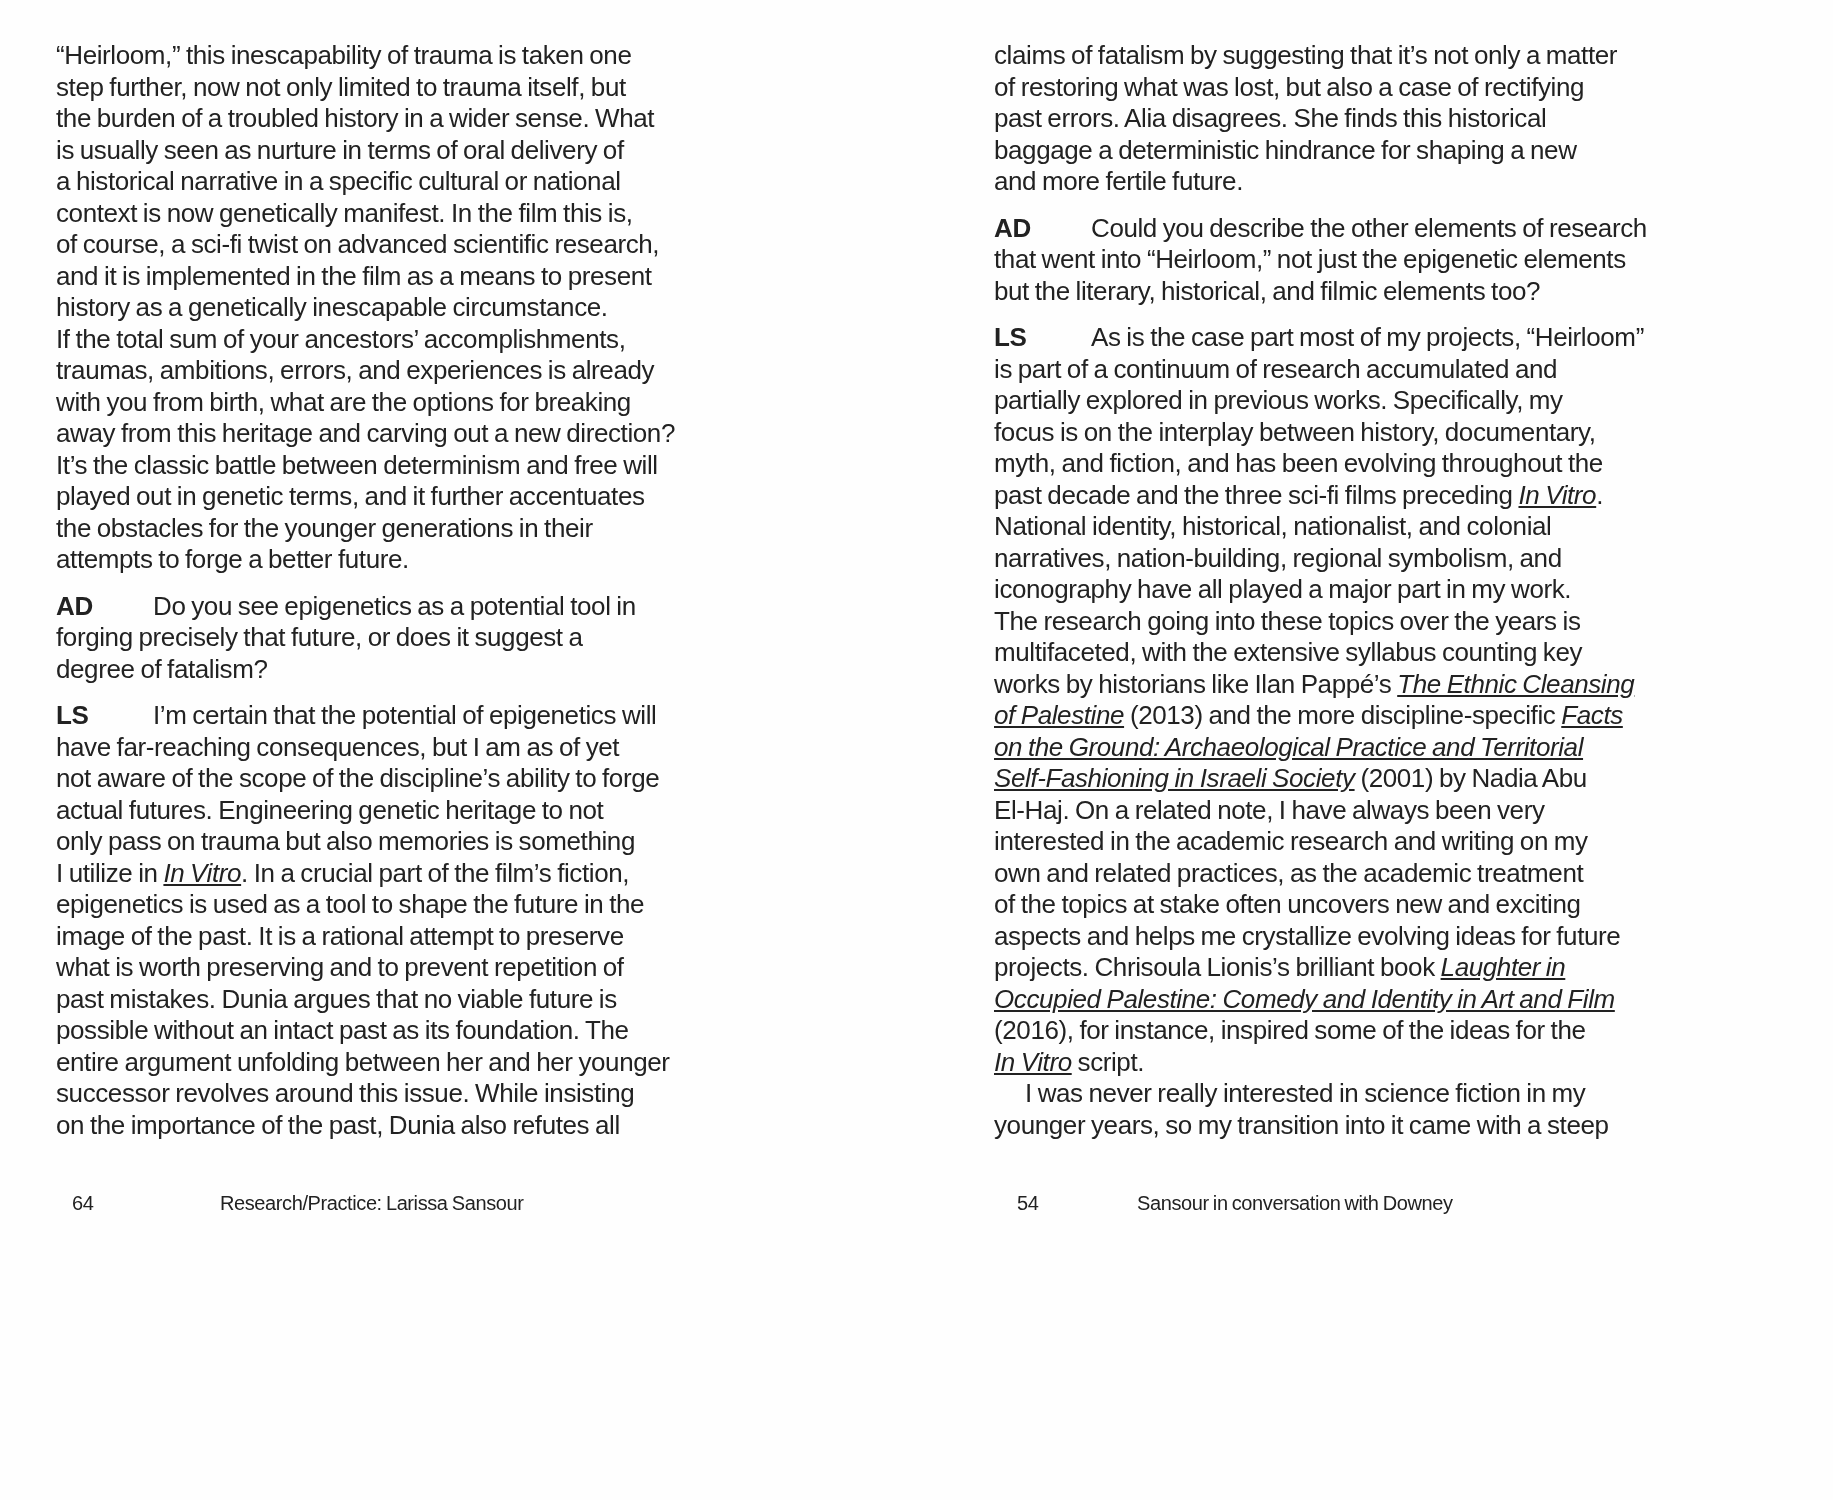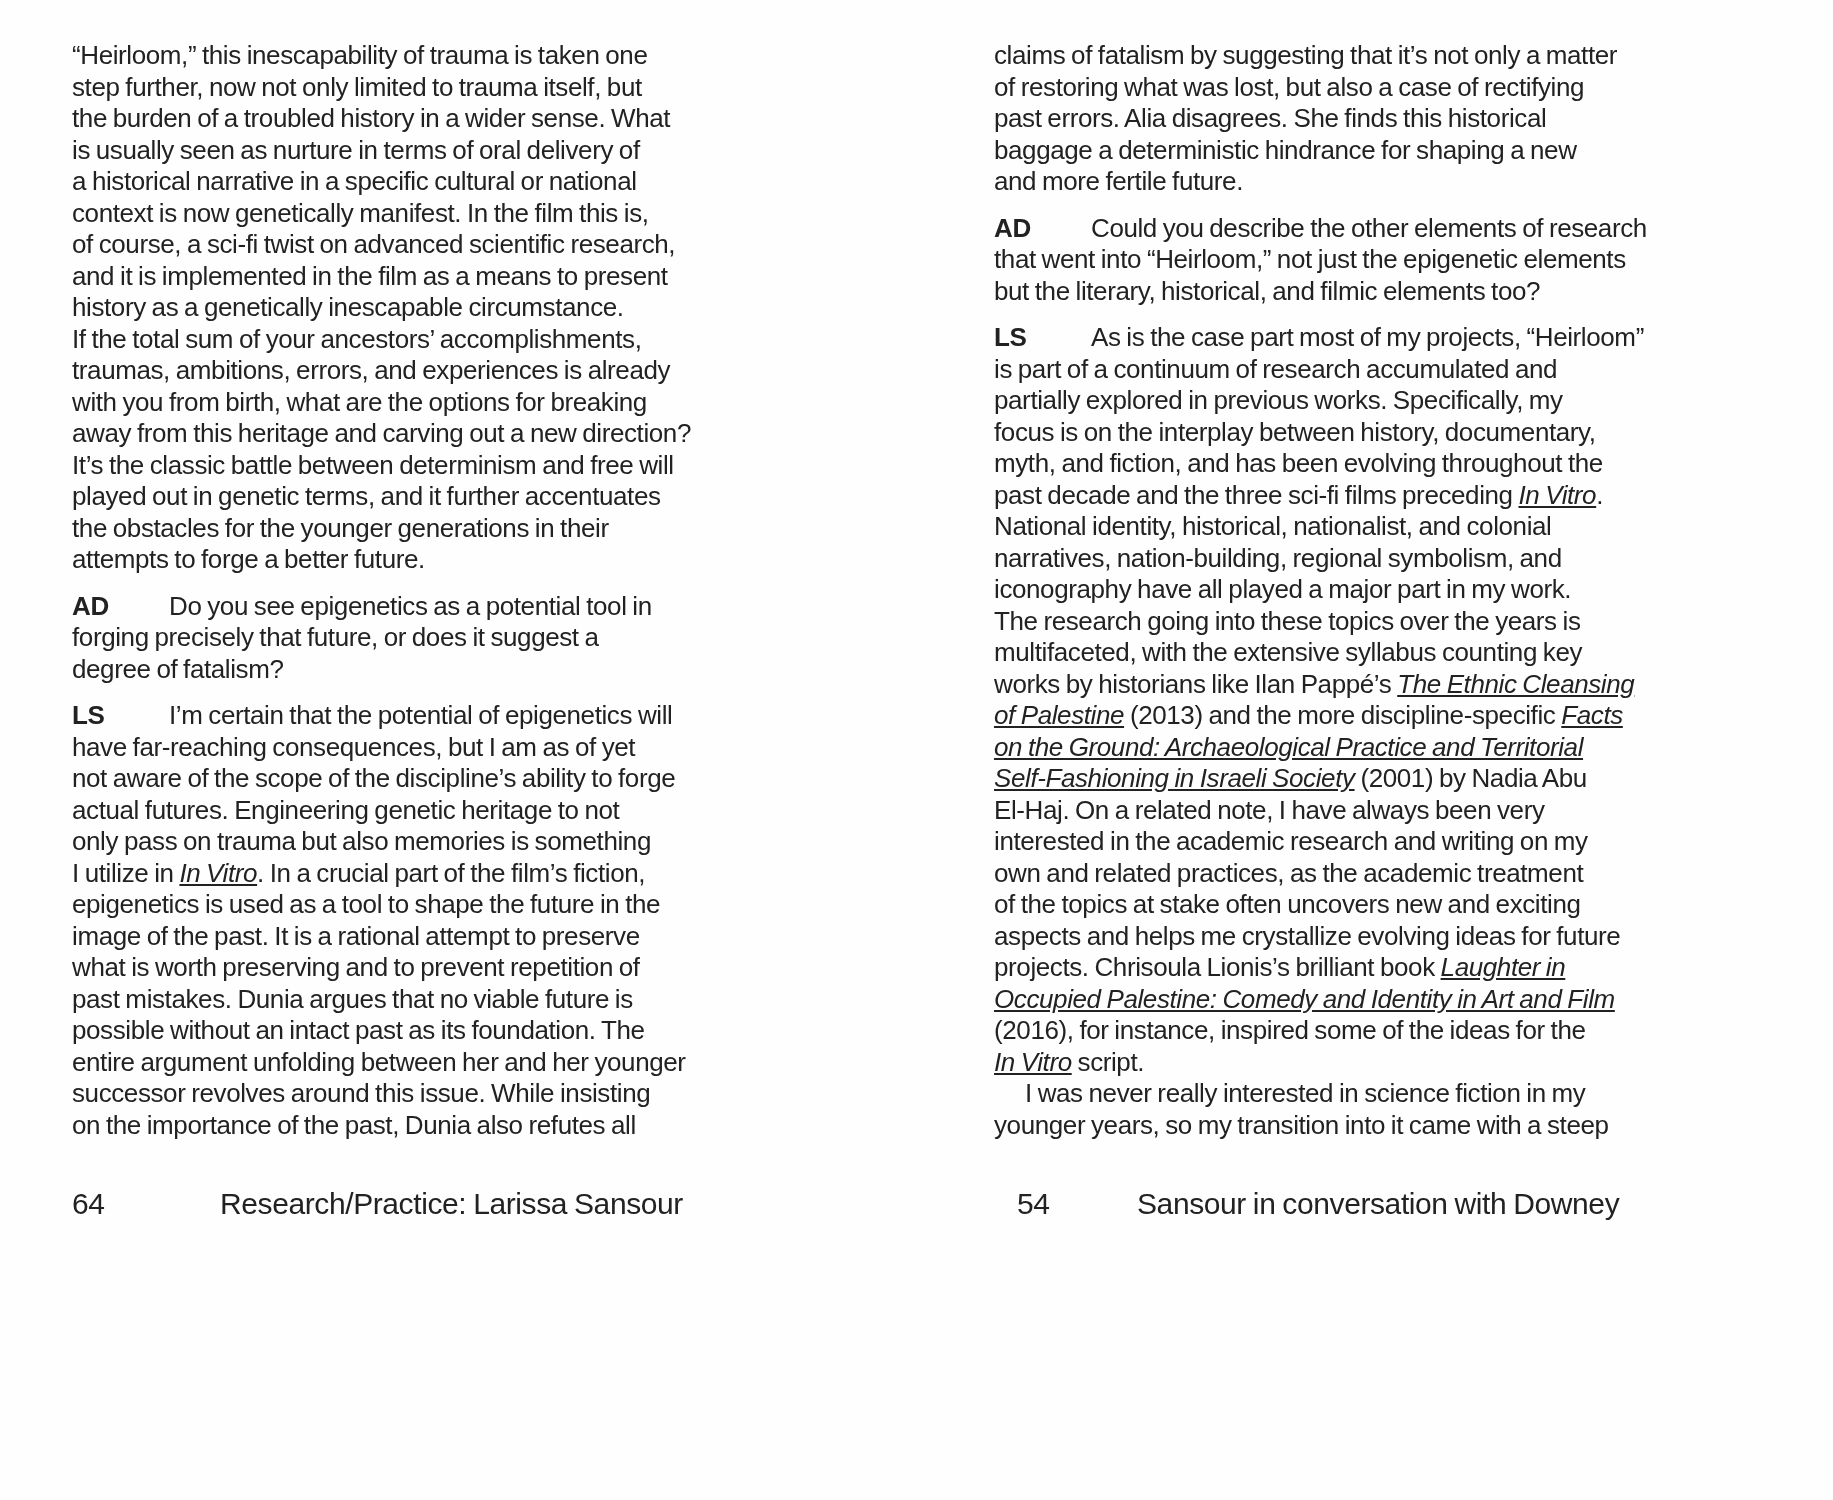--- a/index.html
+++ b/index.html
@@ -18,35 +18,35 @@
   }
   .col {
     position: absolute;
     top: 40px;
     font-size: 26px;
     line-height: 31.5px;
     letter-spacing: -0.4px;
     word-spacing: -1px;
     white-space: nowrap;
   }
-  #col-left  { left: 72px;   width: 730px; }
+  #col-left  { left: 56px;   width: 730px; }
   #col-right { left: 994px; width: 760px; }
   .block + .block { margin-top: 15px; }
   .line { height: 31.5px; }
   .spk {
     display: inline-block;
     width: 97px;
     font-weight: bold;
   }
   .it { font-style: italic; text-decoration: underline; }
   .tab { display: inline-block; width: 31px; }
   .footer {
     position: absolute;
     top: 1188px;
-    font-size: 30px;
+    font-size: 20px;
     line-height: 31.5px;
     letter-spacing: -0.4px;
     word-spacing: -1px;
     white-space: nowrap;
   }
   #footer-left  { left: 72px; }
   #footer-right { left: 1017px; }
   #footer-left .pgnum  { display: inline-block; width: 148px; }
   #footer-right .pgnum { display: inline-block; width: 120px; }
 </style>

